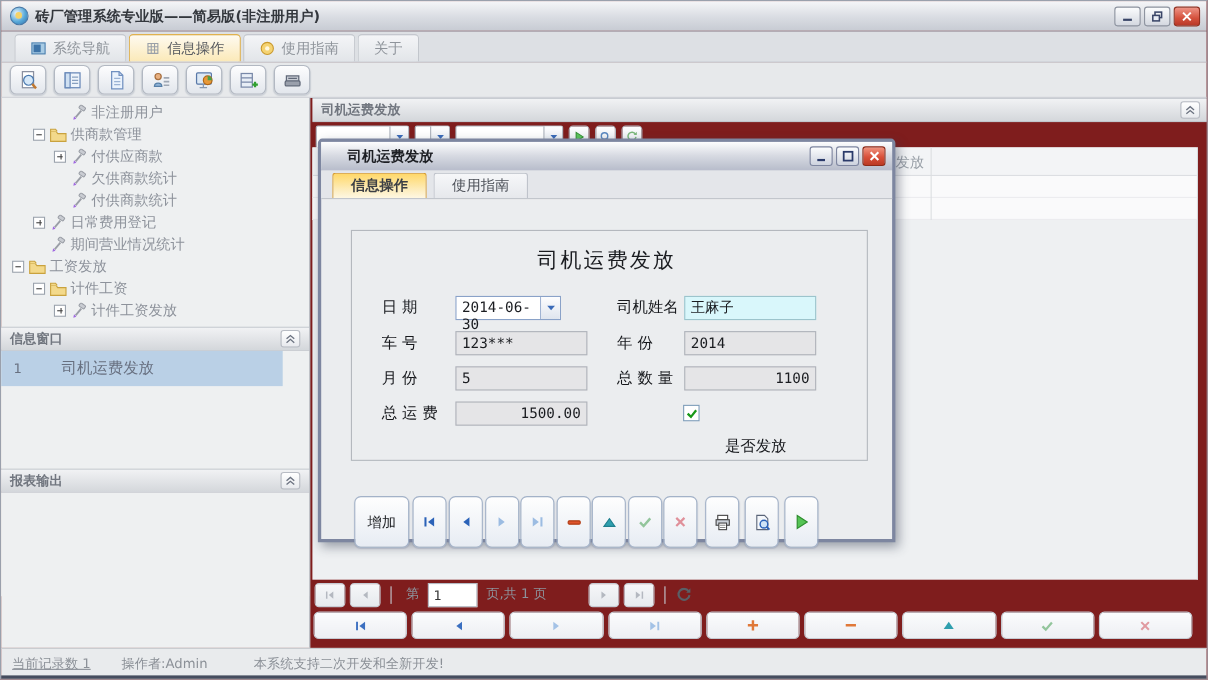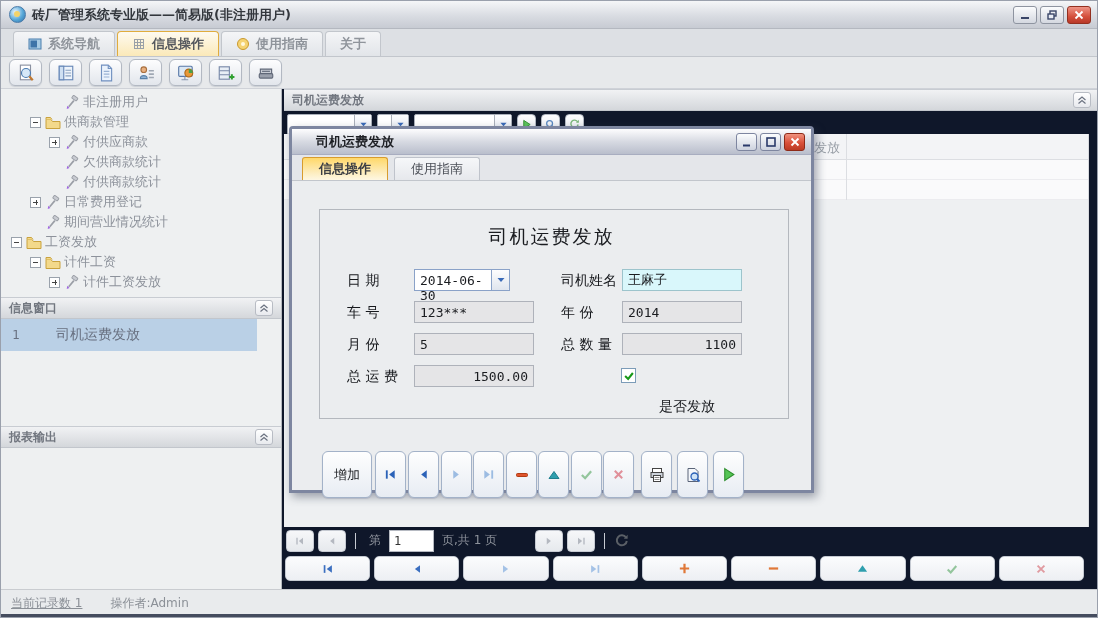--- a/index.html
+++ b/index.html
@@ -1,17 +1,17 @@
 <!DOCTYPE html>
 <html><head>
 <meta charset="utf-8">
 <style>
   * { margin:0; padding:0; box-sizing:border-box; }
   html,body { width:1098px; height:618px; font-family:"DejaVu Sans","Liberation Sans",sans-serif; }
-  .window { position:relative; width:1098px; height:618px; background:#0f172a; border:1px solid #9aa0ac; overflow:hidden; }
+  .window { position:relative; width:1098px; height:618px; background:#7f1d1d; border:1px solid #9aa0ac; overflow:hidden; }
 
   
   .titlebar { position:absolute; left:0; top:0; width:100%; height:28px;
     background:linear-gradient(#f5f6f8,#d9dce2 55%,#c7cbd3); border-bottom:1px solid #b4b8c0;
     display:flex; align-items:center; padding:0 6px; }
   .app-logo { width:17px; height:17px; border-radius:50%;
     background:radial-gradient(circle at 35% 35%,#eef6ff,#57a8d8 55%,#2f6ea8); border:1px solid #4a7aa8;
     position:relative; margin:0 6px 0 2px; }
   .app-logo::after{ content:""; position:absolute; left:4px; top:4px; width:6px; height:6px;
     border-radius:50%; background:#f4d36a; }
@@ -19,21 +19,21 @@
   .win-controls { margin-left:auto; display:flex; gap:3px; }
   .win-btn { width:24px; height:18px; border:1px solid #8e94a0; border-radius:3px;
     background:linear-gradient(#fbfcfd,#d4d8e0); display:flex; align-items:center; justify-content:center; }
   .win-btn.close { background:linear-gradient(#ee9486,#d4503c 60%,#b83828); border-color:#933020; }
 
   
   .tabstrip { position:absolute; left:0; top:28px; width:100%; height:28px;
     background:#dde0e4; border-bottom:1px solid #c2c6cc; display:flex; align-items:flex-end; padding-left:12px; }
   .mtab { height:25px; padding:0 14px; margin-right:2px; display:flex; align-items:center; gap:6px;
     background:linear-gradient(#f4f5f7,#e2e5e9); border:1px solid #c2c6cc; border-bottom:none;
-    border-radius:4px 4px 0 0; font-size:13px; color:#8f949b;font-weight:bold; }
+    border-radius:4px 4px 0 0; font-size:13px; color:#8f949b; }
   .mtab.active { background:linear-gradient(#fefaf0,#fbe9b8); border-color:#e0ac3e; color:#55585e; }
   .tabicon { width:14px; height:14px; display:inline-block; }
 
   
   .toolbar { position:absolute; left:0; top:56px; width:100%; height:32px; background:#e7e9eb;
     border-bottom:1px solid #cfd2d8; display:flex; align-items:center; gap:7px; padding-left:8px; }
   .tool-btn { width:33px; height:27px; border:1px solid #b2b8c2; border-radius:6px;
     background:linear-gradient(#fdfdfe,#e2e6ec); display:flex; align-items:center; justify-content:center;
     box-shadow:0 1px 1px rgba(120,130,150,.25); }
 
@@ -513,20 +513,21 @@
               <path d="M3 3l8 8M11 3l-8 8" stroke="#e09aa0" stroke-width="2.2"></path>
             </svg>
           </span>
       </div>
     </div>
   </div>
 
   <div class="statusbar">
     <span class="sb1">当前记录数 1</span>
     <span class="sb2">操作者:Admin</span>
+    <span class="sb3">本系统支持二次开发和全新开发!</span>
   </div>
 
   <div class="dialog">
     <div class="dlg-titlebar">
       <span class="dlg-title">司机运费发放</span>
       <span class="dlg-controls">
         <span class="dlg-btn">
             <svg width="12" height="12" viewBox="0 0 12 12">
               <rect x="2" y="8.5" width="7" height="2" fill="#2a3a6a"></rect>
             </svg>

